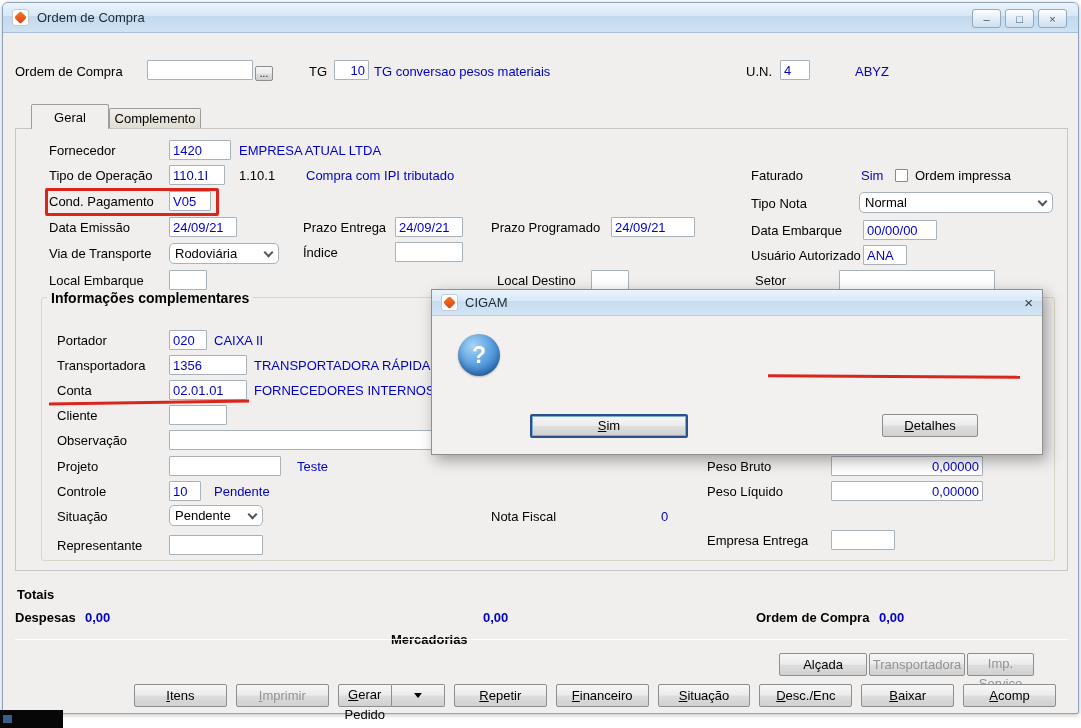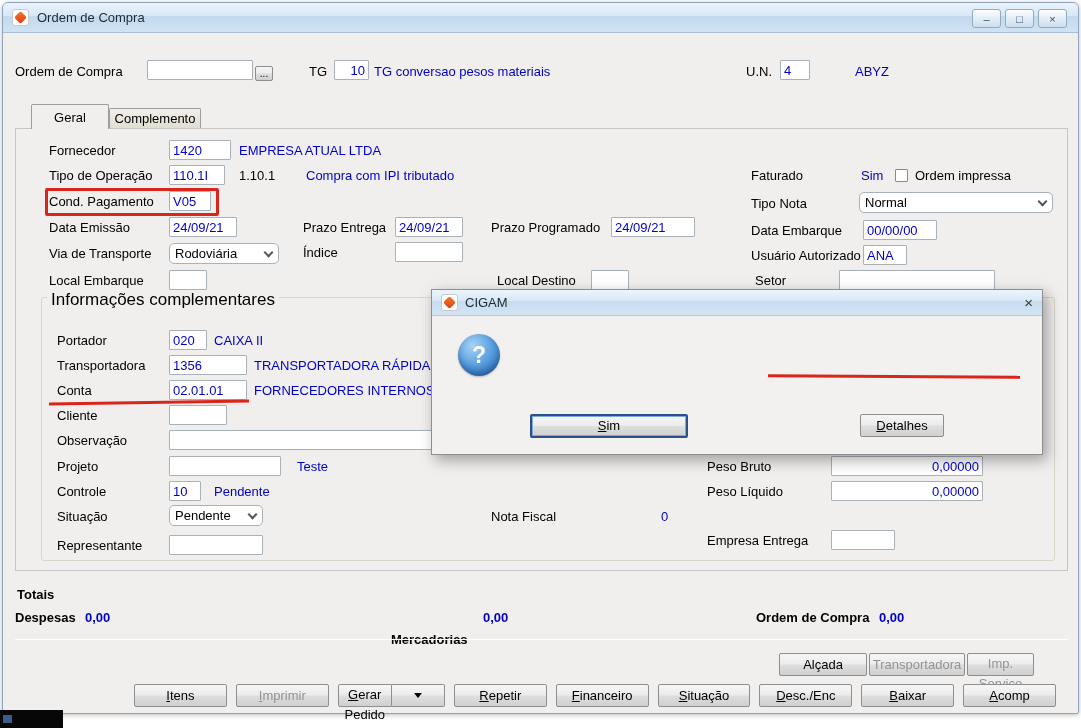--- a/index.html
+++ b/index.html
@@ -31,21 +31,21 @@
   .chev{position:absolute;right:6px;top:5px;width:7px;height:7px;border-right:2px solid #555;border-bottom:2px solid #555;transform:rotate(45deg)}
   .cb{position:absolute;width:13px;height:13px;border:1px solid #8a8a8a;background:#fff;border-radius:1px}
 
   .tab{position:absolute;border:1px solid #9d9d9d;border-bottom:none;border-radius:2px 2px 0 0;
        font-size:13px;text-align:center;cursor:default}
   #tab-geral{left:28px;top:101px;width:78px;height:25px;background:#f0efee;z-index:3;padding-top:5px}
   #tab-comp{left:106px;top:105px;width:92px;height:20px;background:linear-gradient(#f2f0ea,#e0ddd2);padding-top:2px;z-index:1}
   #tab-panel{position:absolute;left:12px;top:125px;width:1053px;height:443px;border:1px solid #c6c6c6;background:#f0efee;z-index:2}
 
   .groupbox{position:absolute;border:1px solid #d8d4c8;border-radius:3px;z-index:2}
-  .group-title{position:absolute;font-size:17px;font-weight:normal;background:#f0efee;padding:0 4px;z-index:3}
+  .group-title{position:absolute;font-size:14px;font-weight:bold;background:#f0efee;padding:0 4px;z-index:3}
 
   .panel-item{z-index:4}
 
   .groove{position:absolute;height:1px;background:#cfcfcf;border-bottom:1px solid #ffffff}
 
   button.btn{height:23px;border:1px solid #8e8e8e;border-radius:2px;
        background:linear-gradient(180deg,#f6f6f6,#ececec 48%,#dedede 52%,#d0d0d0);
        font-family:"Liberation Sans",sans-serif;font-size:13px;color:#000;text-align:center;cursor:default;padding:0}
   button.btn .lbl{display:block;line-height:20px}
   button.btn.u .lbl::first-letter{text-decoration:underline}
@@ -270,21 +270,21 @@
         </span>
       <span id="dlg-title-text">CIGAM</span>
       <button id="dlg-close"><span>×</span></button>
     </div>
     <div id="q-icon">
         <span>?</span>
       </div>
     <button class="btn u dlg-btn" id="dlg-btn-sim">
         <span class="lbl">Sim</span>
       </button>
-    <button class="btn u dlg-btn" style="left:428px;width:84px;height:23px">
+    <button class="btn u dlg-btn" style="left:450px;width:96px;height:23px">
         <span class="lbl">Detalhes</span>
       </button>
     <div id="annot-line-dlg"></div>
   </div>
 
 </div>
 
 <div id="fragment">
     <i></i>
   </div>

